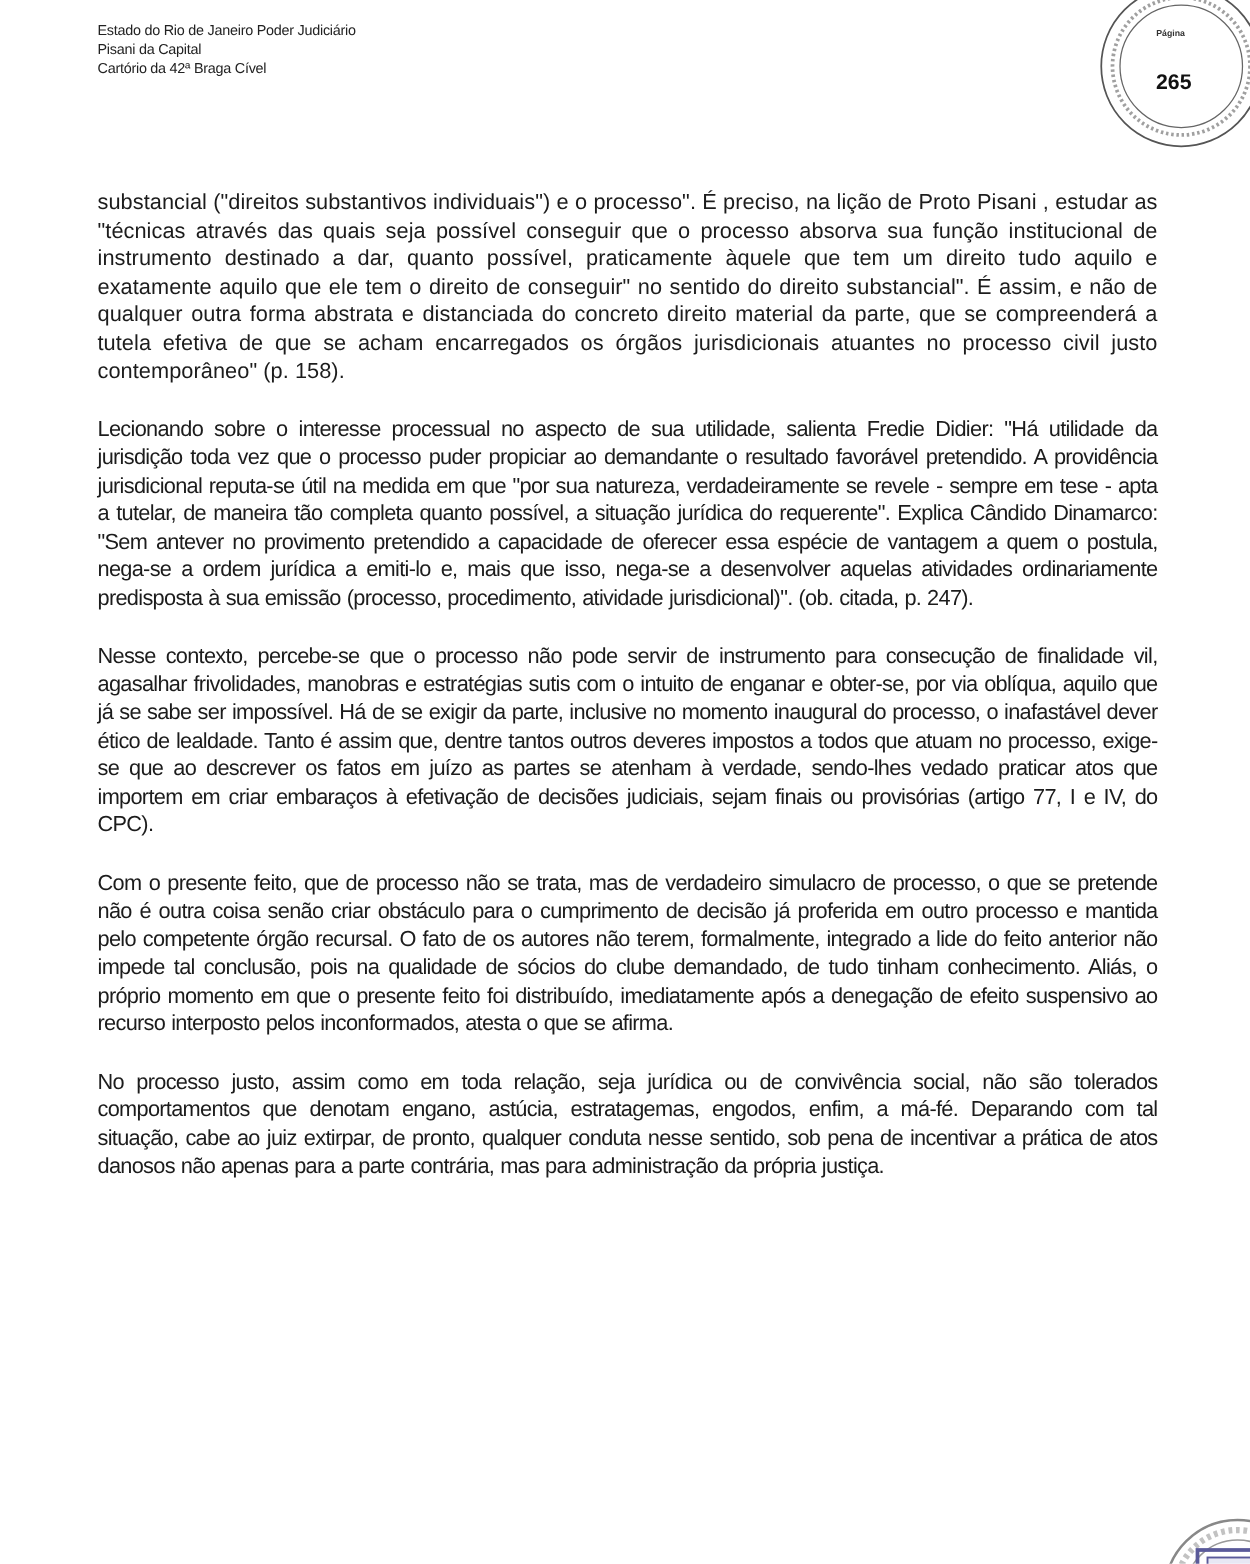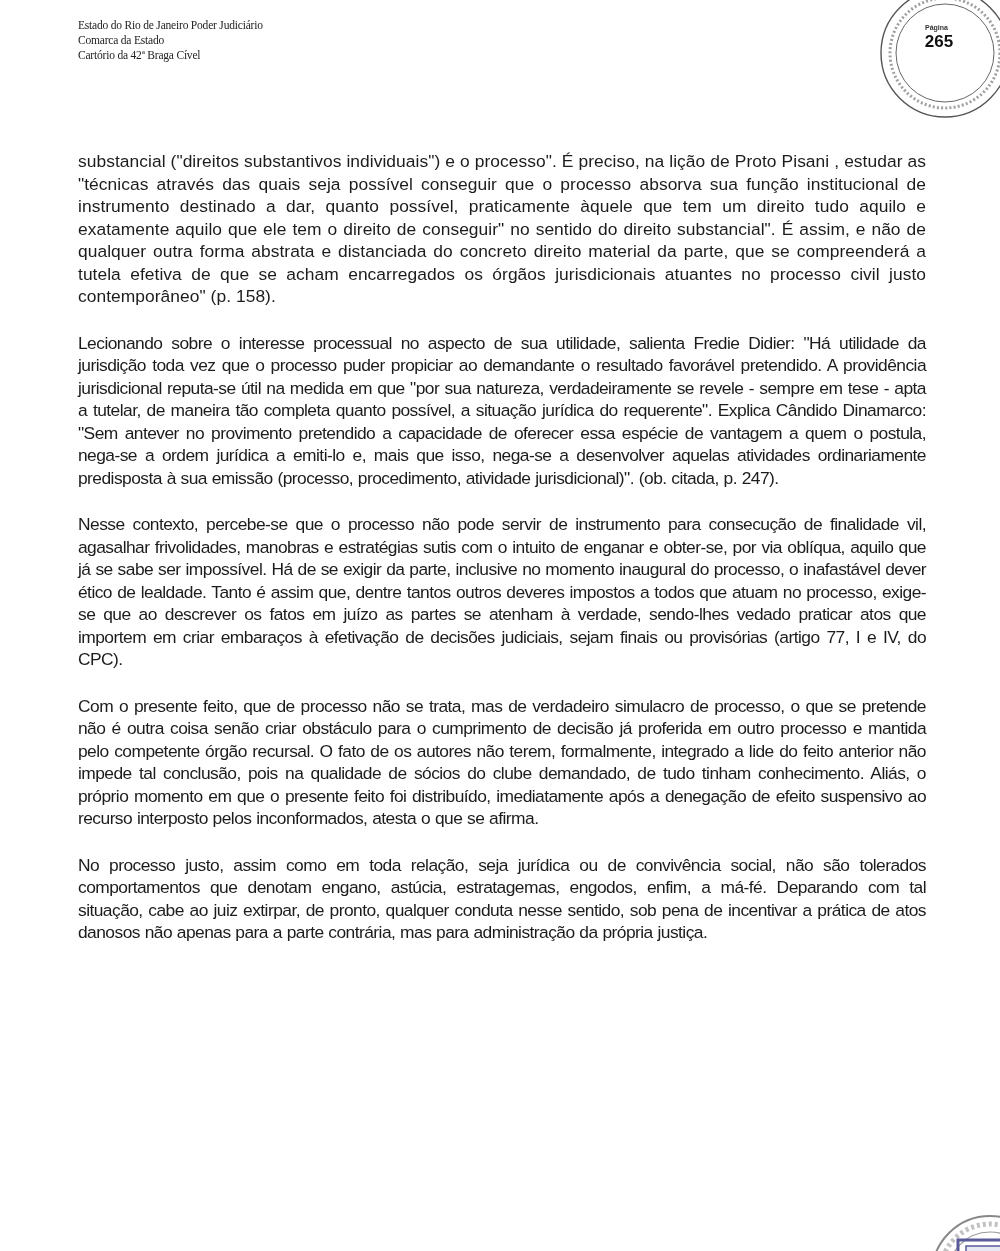--- a/index.html
+++ b/index.html
@@ -1,34 +1,34 @@
 <!DOCTYPE html>
 <html><head>
 <meta charset="utf-8">
 <style>
   html, body { margin: 0; padding: 0; background: #ffffff; }
   body { width: 1000px; height: 1251px; position: relative; overflow: hidden; color: #1a1a1a; }
-  .header { position: absolute; left: 78px; top: 18px; font-family: Liberation Serif, serif; font-size: 11.5px; line-height: 15px; color: #222; letter-spacing: -0.2px; }
+  .header { position: absolute; left: 78px; top: 18px; font-family: Liberation Sans, sans-serif; font-size: 11.5px; line-height: 15px; color: #222; letter-spacing: -0.2px; }
   .header div { white-space: nowrap; }
   .stamp { position: absolute; left: 878px; top: -14px; width: 134px; height: 134px; }
   .stamp-label { position: absolute; left: 925px; top: 24px; font-family: "Liberation Sans", sans-serif; font-size: 7px; color: #333; font-weight: bold; }
-  .stamp-page { position: absolute; left: 916px; top: 32px; width: 46px; text-align: center; font-family: "Liberation Sans", sans-serif; font-size: 17px; font-weight: bold; color: #111; }
+  .stamp-page { position: absolute; left: 916px; top: 56px; width: 46px; text-align: center; font-family: "Liberation Sans", sans-serif; font-size: 17px; font-weight: bold; color: #111; }
   .seal { position: absolute; left: 930px; top: 1214px; width: 120px; height: 120px; }
   .body { position: absolute; left: 78px; top: 150px; width: 848px; font-family: "Liberation Sans", sans-serif; font-size: 17.4px; line-height: 22.5px; color: #1c1c1c; }
   .para { margin: 0 0 24px 0; text-align: justify; text-align-last: left; }
   .condensed { font-family: "Liberation Sans Narrow", "Liberation Sans", sans-serif; font-stretch: condensed; letter-spacing: -0.55px; word-spacing: 0.5px; }
   .para.p1 { letter-spacing: 0.05px; }
   .para.p2 { }
 </style>
 </head>
 <body>
 
 <div class="header">
   <div>Estado do Rio de Janeiro Poder Judiciário</div>
-  <div>Comarca da Estado</div>
+  <div>Pisani da Capital</div>
   <div>Cartório da 42ª Braga Cível</div>
 </div>
 
 <svg class="stamp" viewBox="0 0 134 134">
   <circle cx="67" cy="67" r="64" fill="none" stroke="#555" stroke-width="1.4"></circle>
   <circle cx="67" cy="67" r="55" fill="none" stroke="#777" stroke-width="3" stroke-dasharray="2 2.2" opacity="0.7"></circle>
   <circle cx="67" cy="67" r="49" fill="none" stroke="#666" stroke-width="1"></circle>
 </svg>
 <div class="stamp-label">Página</div>
 <div class="stamp-page">265</div>

